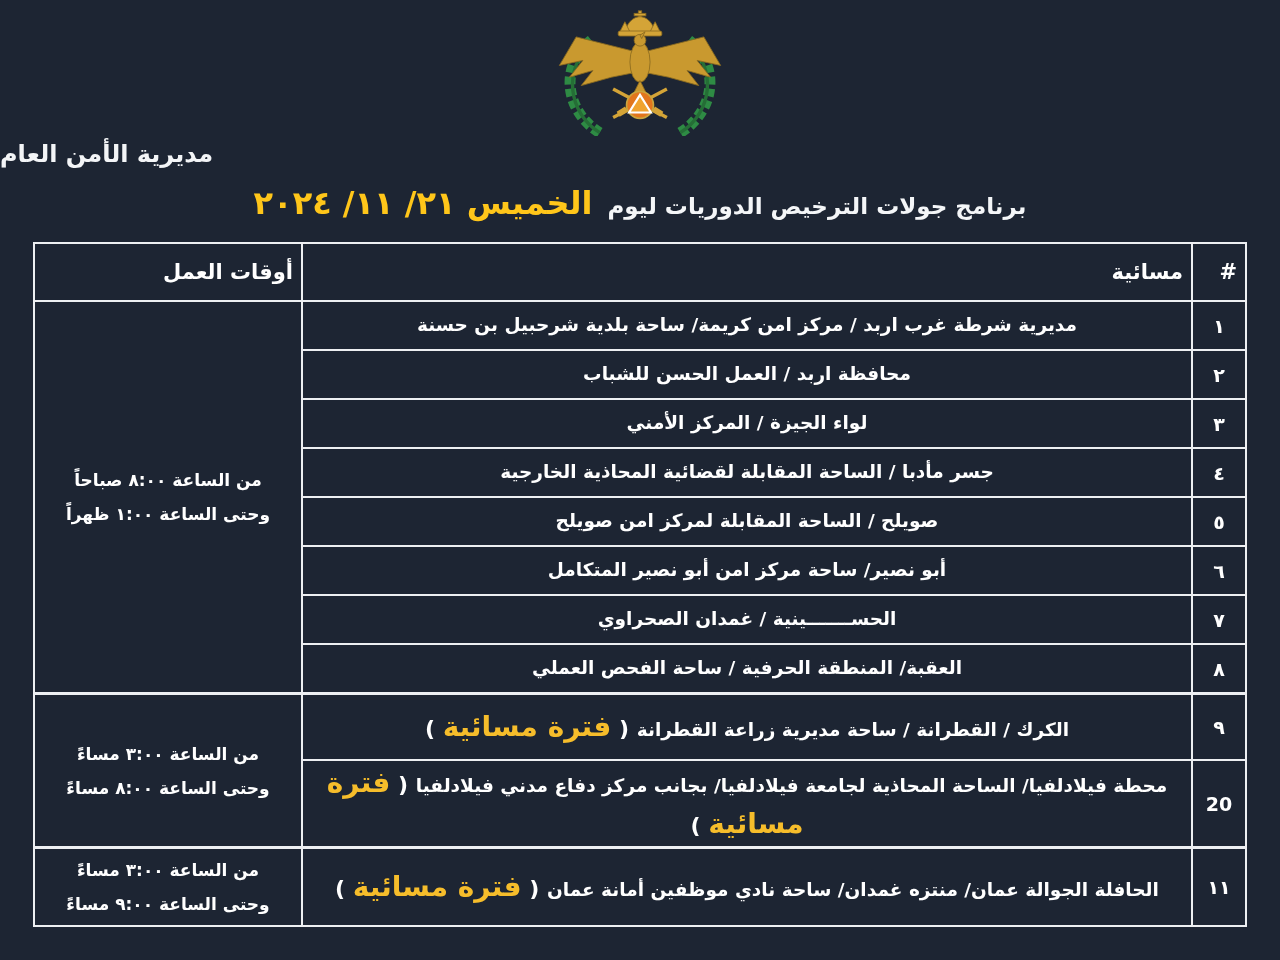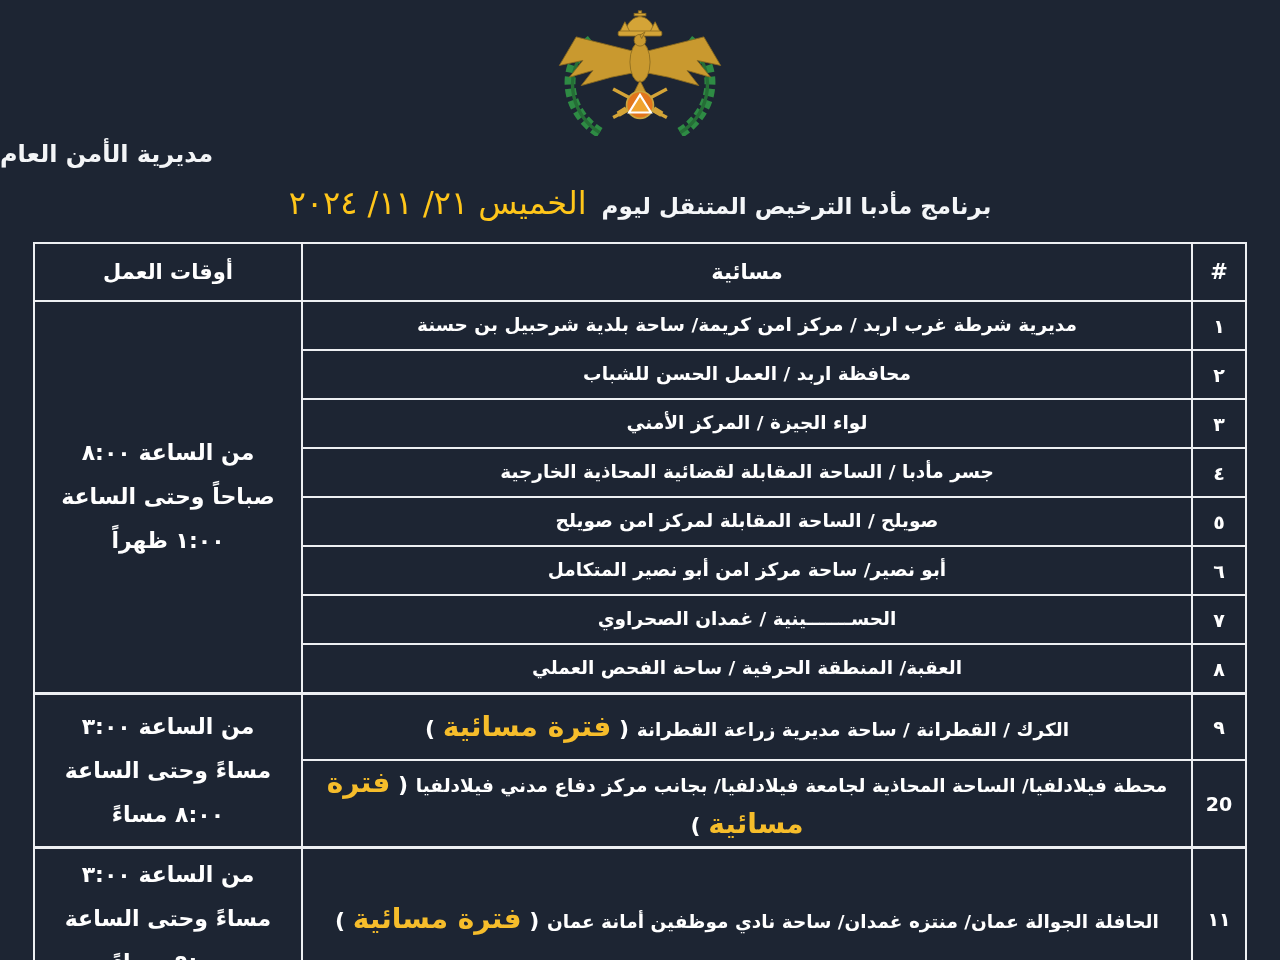--- a/index.html
+++ b/index.html
@@ -12,37 +12,37 @@
   .header{ text-align:left; padding-top:10px; }
   .emblem-svg{ width:210px; height:126px; display:block; margin:0 auto; }
   .org-name{
     color:#f3f5f7; font-size:24px; font-weight:bold; margin-top:4px;
     letter-spacing:1px;
   }
   .title-line{
     direction:rtl; text-align:center; margin-top:16px; white-space:nowrap;
   }
   .title-prefix{ color:#f4f6f8; font-size:23px; font-weight:bold; }
-  .title-date{ font-size:32px; font-weight:400; margin-right:10px; }
+  .title-date{ font-size:32px; font-weight:700; margin-right:10px; }
 
   .table-wrap{ margin:20px 33px 0 33px; }
   table{
     width:100%; border-collapse:collapse; direction:rtl; table-layout:fixed;
   }
   th,td{
     border:2px solid #edeff2; color:#fff; text-align:center;
     vertical-align:middle; padding:2px 8px; overflow:hidden;
   }
-  thead th{ height:52px; font-size:21px; font-weight:bold; }
+  thead th{ height:52px; font-size:21px; font-weight:bold;text-align:right; }
   tbody td{ height:43px; font-size:18.5px; font-weight:bold; }
   tbody tr.tall td{ height:60px; }
   tbody tr.group-sep td{ border-top-width:3px; }
   .num-cell{ font-size:19px; }
   .loc-cell{ line-height:1.45; }
-  .time-cell{ font-size:22px; line-height:2.0; padding:4px 20px; }
+  .time-cell{ font-size:17px; line-height:2.0; padding:4px 20px; }
   .paren{ color:#fff; font-size:22px; font-weight:bold; }
   .evening{ font-size:28px; font-weight:800; letter-spacing:0.5px; }
 </style>
 </head>
 <body>
 
 <div class="header">
   <svg class="emblem-svg" viewBox="0 0 220 150" aria-hidden="true">
 
     <path d="M62,146 C20,120 14,66 52,36" fill="none" stroke="#2e8b44" stroke-width="13" stroke-dasharray="9 5"></path>
@@ -77,21 +77,21 @@
 
     <g>
       <circle cx="110" cy="113" r="16" fill="#e2761d" stroke="#caa53d" stroke-width="2"></circle>
       <polygon points="110,101 123,122 97,122" fill="#f0a32f" stroke="#ffffff" stroke-width="2.5"></polygon>
     </g>
   </svg>
   <div class="org-name">مديرية الأمن العام</div>
 </div>
 
 <div class="title-line">
-  <span class="title-prefix">برنامج مأدبا الترخيص المتنقل ليوم</span>
+  <span class="title-prefix">برنامج جولات الترخيص الدوريات ليوم</span>
   <span class="title-date" style="color: rgb(255, 198, 26);">الخميس ٢١/ ١١/ ٢٠٢٤</span>
 </div>
 
 <div class="table-wrap">
   <table>
     <colgroup>
       <col style="width:54px">
       <col>
       <col style="width:268px">
     </colgroup>

